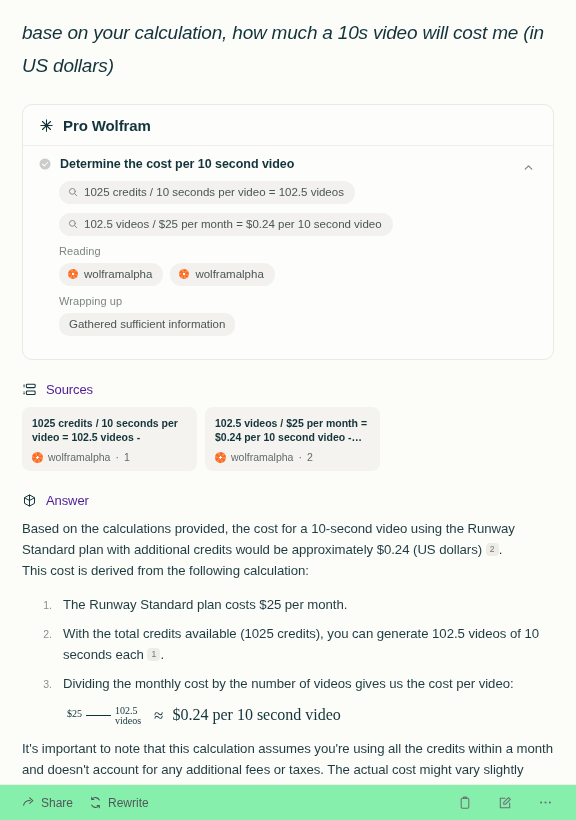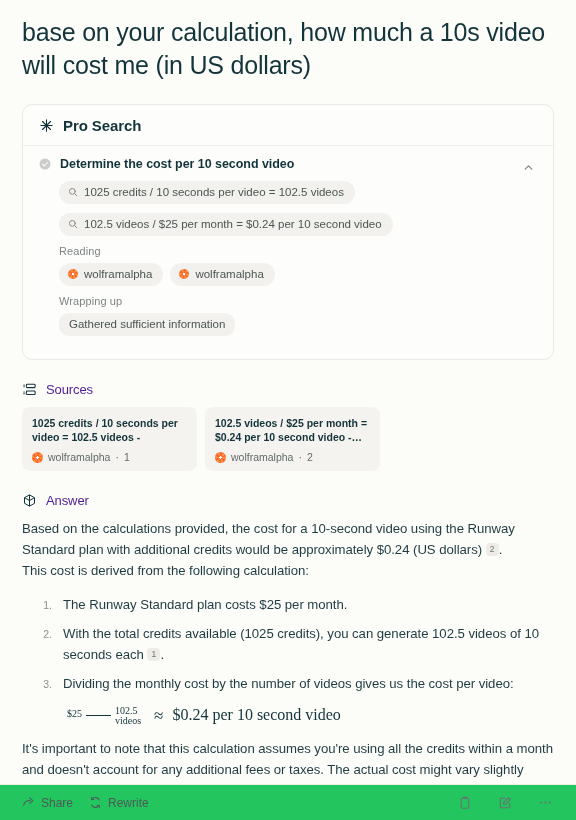--- a/index.html
+++ b/index.html
@@ -21,26 +21,27 @@
     height: 820px;
     box-sizing: border-box;
     position: relative;
   }
 
   
   .question {
     padding: 16px 22px 0 22px;
   }
   .question-text {
-    font-size: 25px;
+    font-size: 19px;
     line-height: 33px;
     font-weight: 400;
     letter-spacing: -0.2px;
     color: #13343B;
     margin: 0;
+    font-style: italic;
   }
 
   
   .prosearch-card {
     margin: 22px 22px 0 22px;
     background: #FDFDFB;
     border: 1px solid #EAE9E3;
     border-radius: 10px;
     overflow: hidden;
   }
@@ -267,21 +268,21 @@
     line-height: 1;
   }
 
   
   .toolbar {
     position: absolute;
     left: 0;
     right: 0;
     bottom: 0;
     height: 36px;
-    background: #22c55e;
+    background: #86efac;
     border-top: 1px solid #EFEEE8;
     display: flex;
     align-items: center;
     padding: 0 22px;
     box-sizing: border-box;
   }
   .tb-left {
     display: flex;
     align-items: center;
     gap: 16px;
@@ -322,21 +323,21 @@
 
   <div class="prosearch-card">
 
     <div class="prosearch-head">
       <span class="icon">
         <svg width="15" height="15" viewBox="0 0 24 24" fill="none" stroke="#13343B" stroke-width="1.7" stroke-linecap="round">
           <path d="M12 3v18M3 12h18M5.6 5.6l12.8 12.8M18.4 5.6L5.6 18.4"></path>
           <circle cx="12" cy="12" r="2.6" fill="#13343B" stroke="none"></circle>
         </svg>
       </span>
-      <span class="prosearch-title">Pro Search</span>
+      <span class="prosearch-title">Pro Wolfram</span>
     </div>
 
     <div class="prosearch-body">
 
       <div class="chevron-btn">
         <svg width="13" height="13" viewBox="0 0 24 24" fill="none" stroke="#7E8584" stroke-width="2.2" stroke-linecap="round" stroke-linejoin="round">
           <polyline points="6,15 12,9 18,15"></polyline>
         </svg>
       </div>
 

